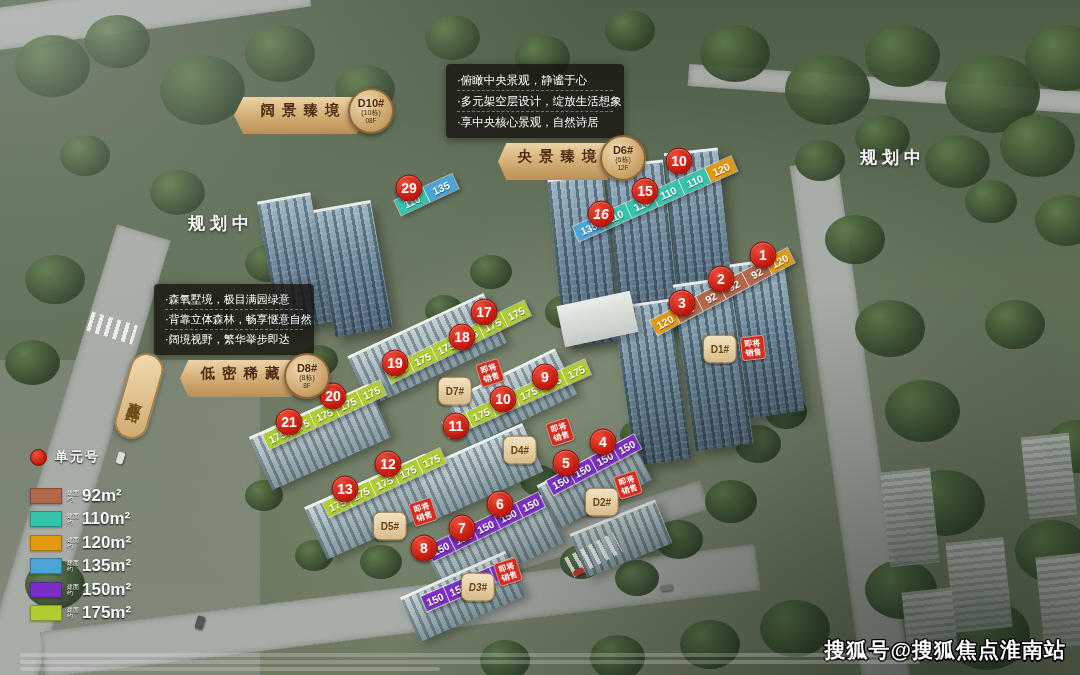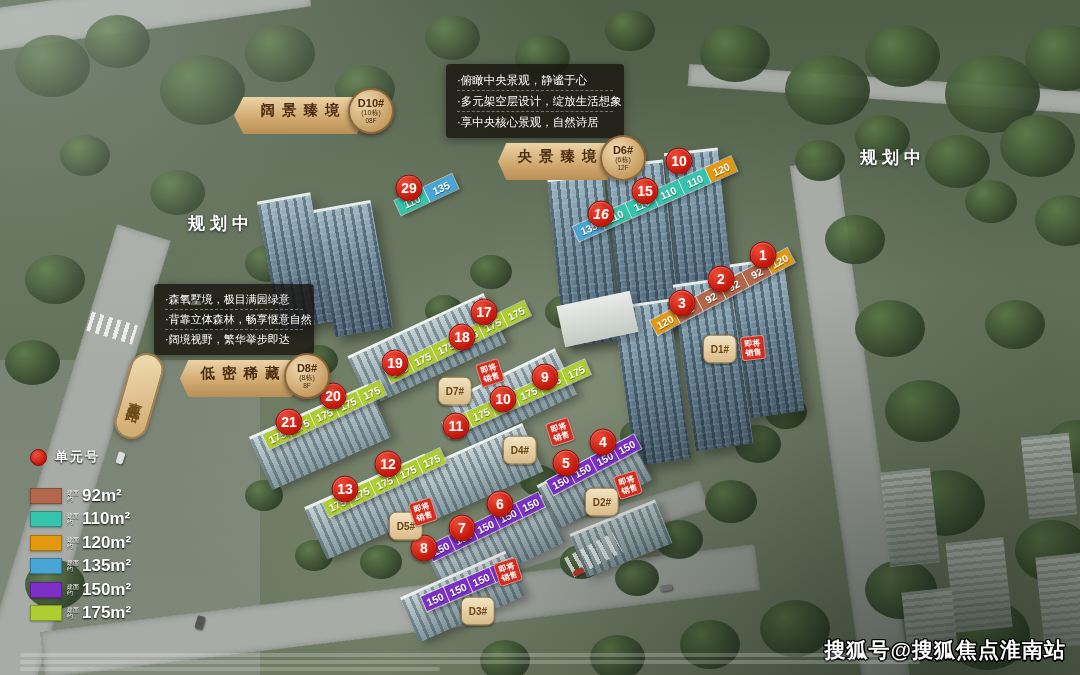--- a/index.html
+++ b/index.html
@@ -386,23 +386,23 @@
       <div class="ubadge" style="left: 645px; top: 191px;">15</div>
       <div class="ubadge" style="left: 601px; top: 214px; font-style: italic;">16</div>
       <div class="ubadge" style="left: 484px; top: 312px;">17</div>
       <div class="ubadge" style="left: 442px; top: 337px; margin-left: 20px;">18</div>
       <div class="ubadge" style="left: 395px; top: 363px;">19</div>
       <div class="ubadge" style="left: 333px; top: 396px;">20</div>
       <div class="ubadge" style="left: 289px; top: 422px;">21</div>
       <div class="ubadge" style="left: 409px; top: 188px;">29</div>
       <div class="bpill" style="left: 720px; top: 349px;">D1#</div>
       <div class="bpill" style="left: 602px; top: 502px;">D2#</div>
-      <div class="bpill" style="left: 478px; top: 611px;">D3#</div>
+      <div class="bpill" style="left: 478px; top: 587px; font-style: italic;">D3#</div>
       <div class="bpill" style="left: 520px; top: 450px;">D4#</div>
-      <div class="bpill" style="left: 390px; top: 526px; margin-left: 16px;">D5#</div>
+      <div class="bpill" style="left: 390px; top: 526px;">D5#</div>
       <div class="bpill" style="left: 455px; top: 391px;">D7#</div>
       <div class="stag" style="left: 753px; top: 348px; transform: translate(-50%, -50%) rotate(-6deg);">
         <div>即将</div>
         <div>销售</div>
       </div>
       <div class="stag" style="left: 628px; top: 485px; transform: translate(-50%, -50%) rotate(-18deg);">
         <div>即将</div>
         <div>销售</div>
       </div>
       <div class="stag" style="left: 560px; top: 432px; transform: translate(-50%, -50%) rotate(-18deg);">

